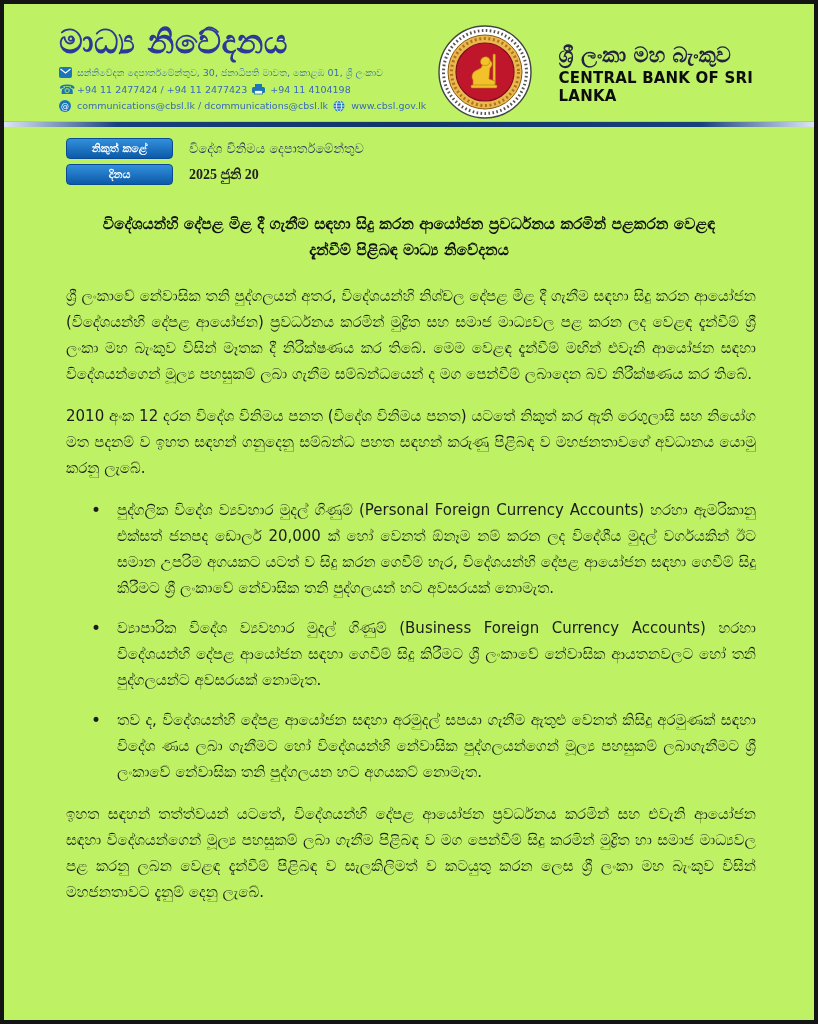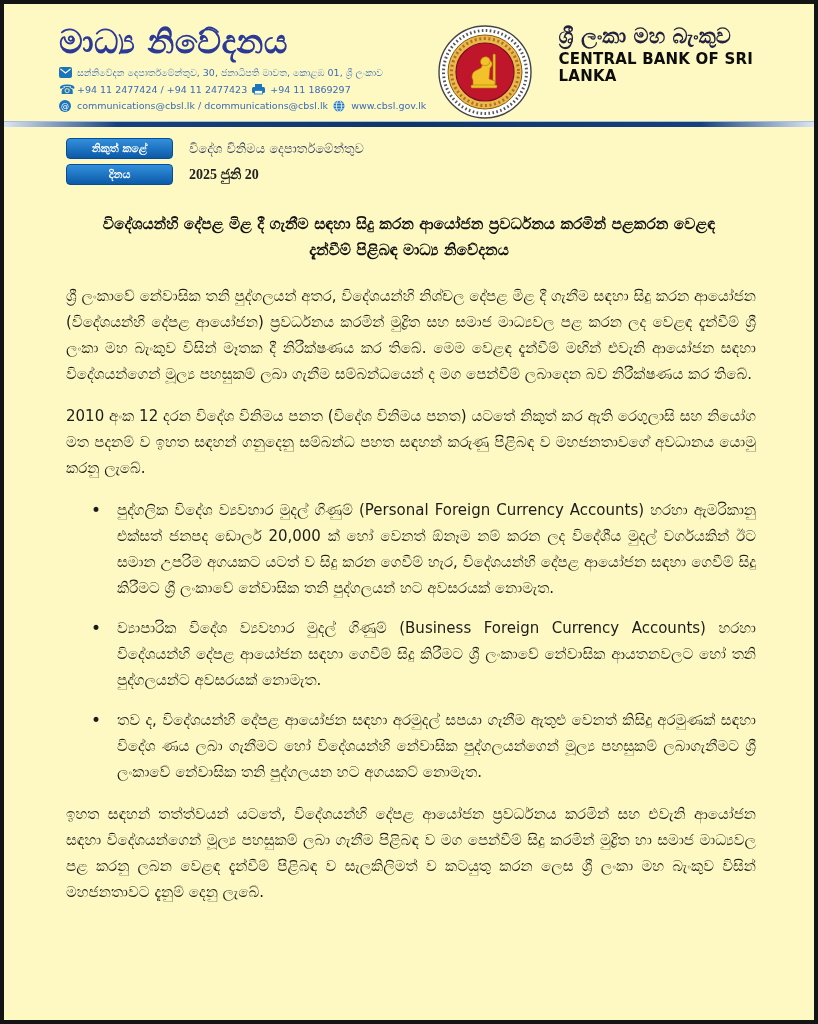--- a/index.html
+++ b/index.html
@@ -2,21 +2,21 @@
 <html><head>
 <meta charset="utf-8">
 <style>
   * { margin: 0; padding: 0; box-sizing: border-box; }
   html, body { background: #555; }
   .page {
     position: relative;
     width: 818px;
     height: 1024px;
     margin: 0 auto;
-    background: #fef9c3;
+    background: #bef264;
     border: 4px solid #141414;
     overflow: hidden;
     font-family: "DejaVu Sans", sans-serif;
     color: #1c1c1c;
   }
 
   
   .header-row {
     height: 117px;
     padding: 20px 36px 0 55px;
@@ -39,21 +39,21 @@
     gap: 5px;
     font-size: 9.5px;
     color: #3a6ab8;
     line-height: 1.2;
     margin-top: 5px;
     white-space: nowrap;
   }
   .contact-line .ico { display: inline-flex; width: 13px; height: 11px; flex: 0 0 auto; }
   .phone-glyph { color: #1b75bb; font-size: 13px; line-height: 11px; }
 
-  .brand { display: flex; align-items: flex-start; gap: 26px; }
+  .brand { display: flex; align-items: center; gap: 26px; }
   .brand-text { display: flex; flex-direction: column; gap: 3px; }
   .bank-si { font-size: 21px; font-weight: 700; color: #23233f; line-height: 1.15; }
   .bank-ta { font-size: 16px; font-weight: 600; color: #23233f; line-height: 1.15; }
   .bank-en { font-size: 15px; font-weight: 800; color: #0d0d0d; letter-spacing: 0.2px; line-height: 1.15; }
 
   
   .divider {
     height: 6px;
     width: 100%;
     background: linear-gradient(to right, #dde6f2 0%, #16417f 14%, #0f356b 50%, #16417f 86%, #dde6f2 100%);
@@ -136,21 +136,21 @@
       <div class="contact-line">
         <span class="ico phone-glyph">☎</span>
         <span>+94 11 2477424 / +94 11 2477423</span>
         <span class="ico">
           <svg width="13" height="11" viewBox="0 0 13 11">
               <rect x="3" y="0" width="7" height="3" fill="#1b75bb"></rect>
               <rect x="0" y="3" width="13" height="6" rx="1.5" fill="#1b75bb"></rect>
               <rect x="2.5" y="6.5" width="8" height="3.5" fill="#ffffff" stroke="#1b75bb" stroke-width="0.8"></rect>
             </svg>
         </span>
-        <span>+94 11  1869297</span>
+        <span>+94 11  4104198</span>
       </div>
 
       <div class="contact-line">
         <span class="ico">
           <svg width="12" height="12" viewBox="0 0 12 12">
               <circle cx="6" cy="6" r="6" fill="#1b75bb"></circle>
               <text x="6" y="8.6" font-size="8" font-family="DejaVu Sans, sans-serif" fill="#ffffff" text-anchor="middle">@</text>
             </svg>
         </span>
         <span>communications@cbsl.lk / dcommunications@cbsl.lk</span>

